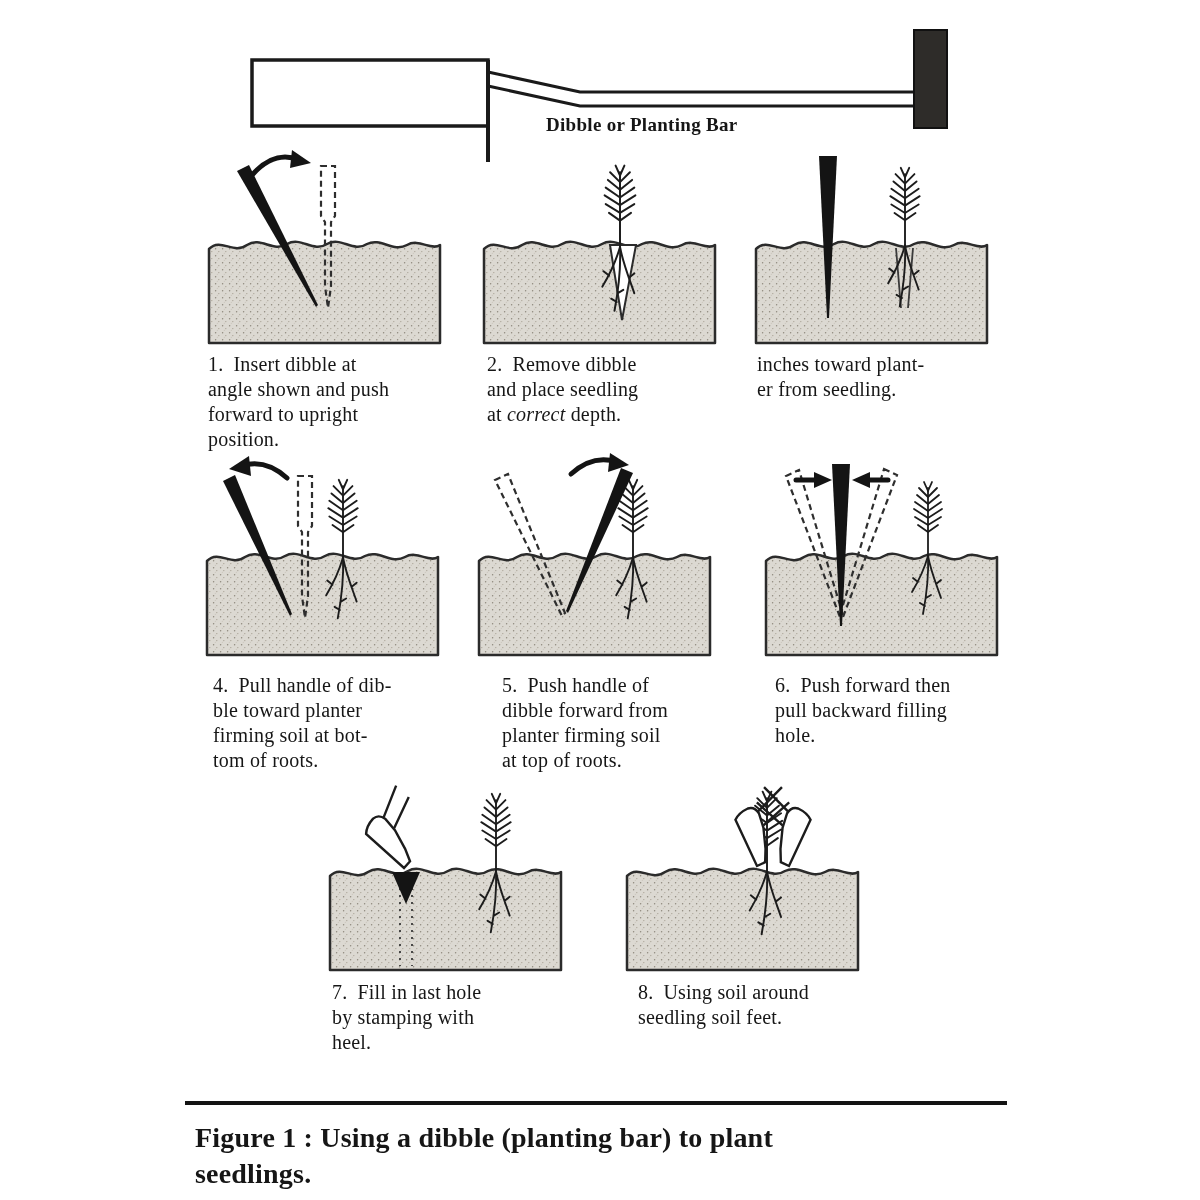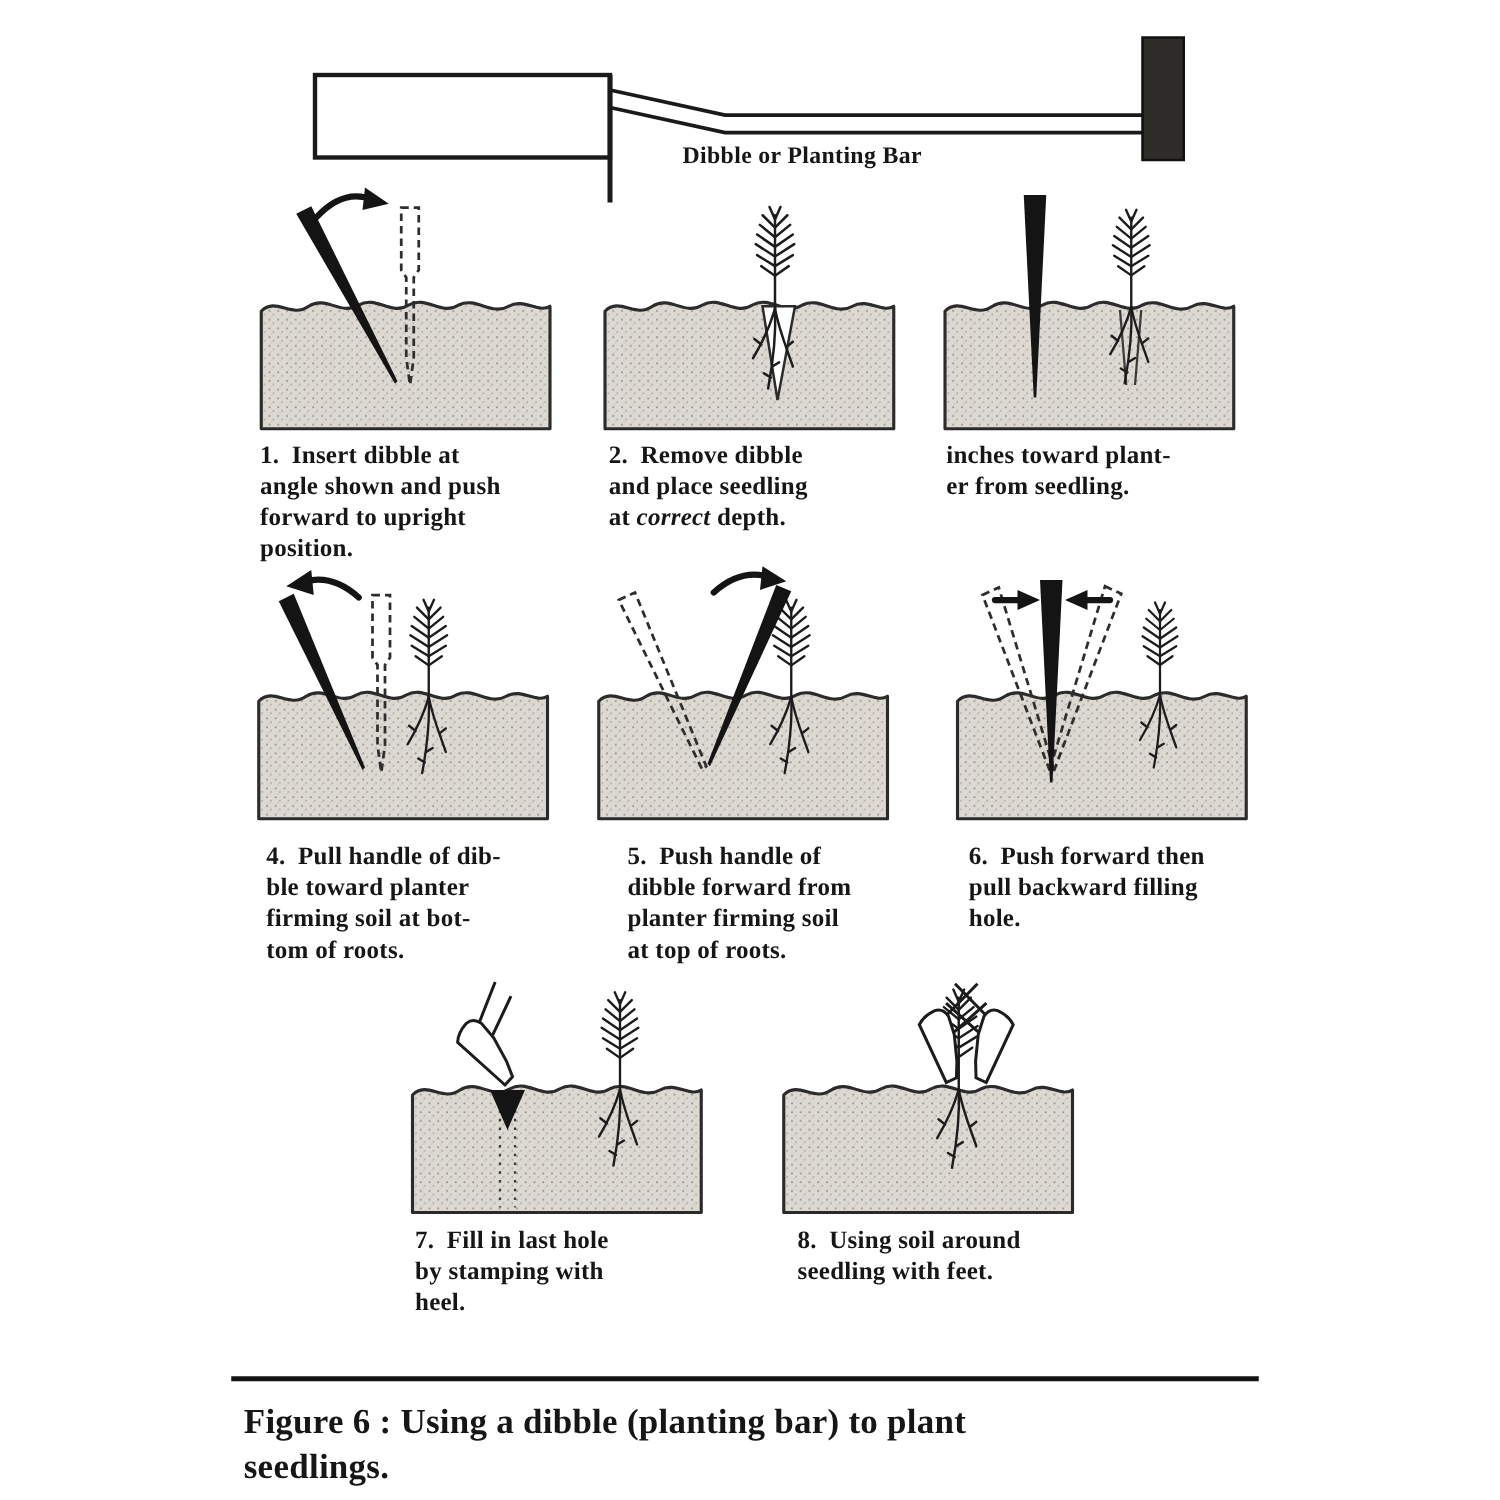--- a/index.html
+++ b/index.html
@@ -2,21 +2,21 @@
 <html><head>
 <meta charset="utf-8">
 <style>
   html,body { margin:0; padding:0; }
   body {
     width:1200px; height:1200px; position:relative; overflow:hidden;
     background:#ffffff; color:#161616;
     font-family:"Liberation Serif", serif;
   }
   .abs { position:absolute; }
-  .step-text { font-size:20px; font-weight:700; line-height:1.25; letter-spacing:.2px; }
+  .step-text { font-size:20px; font-weight:400; line-height:1.25; letter-spacing:.2px; }
   .step-text .num { display:inline-block; margin-right:10px; }
   .it { font-style:italic; }
   .tool-label { font-size:19px; font-weight:700; letter-spacing:.3px; }
   .caption { font-size:28px; font-weight:700; line-height:1.3; letter-spacing:.2px; }
   .rule { background:#131313; }
   svg { display:block; overflow:visible; }
 </style>
 </head>
 <body>
 
@@ -174,20 +174,20 @@
 </div>
 
 <div class="abs step-text" style="left:332px; top:980px; width:240px;">
   <div><span class="num">7.</span><span>Fill in last hole</span></div>
   <div>by stamping with</div>
   <div>heel.</div>
 </div>
 
 <div class="abs step-text" style="left:638px; top:980px; width:250px;">
   <div><span class="num">8.</span><span>Using soil around</span></div>
-  <div>seedling with feet.</div>
+  <div>seedling soil feet.</div>
 </div>
 
 <div class="abs rule" style="left:185px; top:1101px; width:822px; height:4px;"></div>
 <div class="abs caption" style="left:195px; top:1120px; width:790px;">
-  <div>Figure 6 : Using a dibble (planting bar) to plant</div>
+  <div>Figure 1 : Using a dibble (planting bar) to plant</div>
   <div>seedlings.</div>
 </div>
 
 </body></html>

